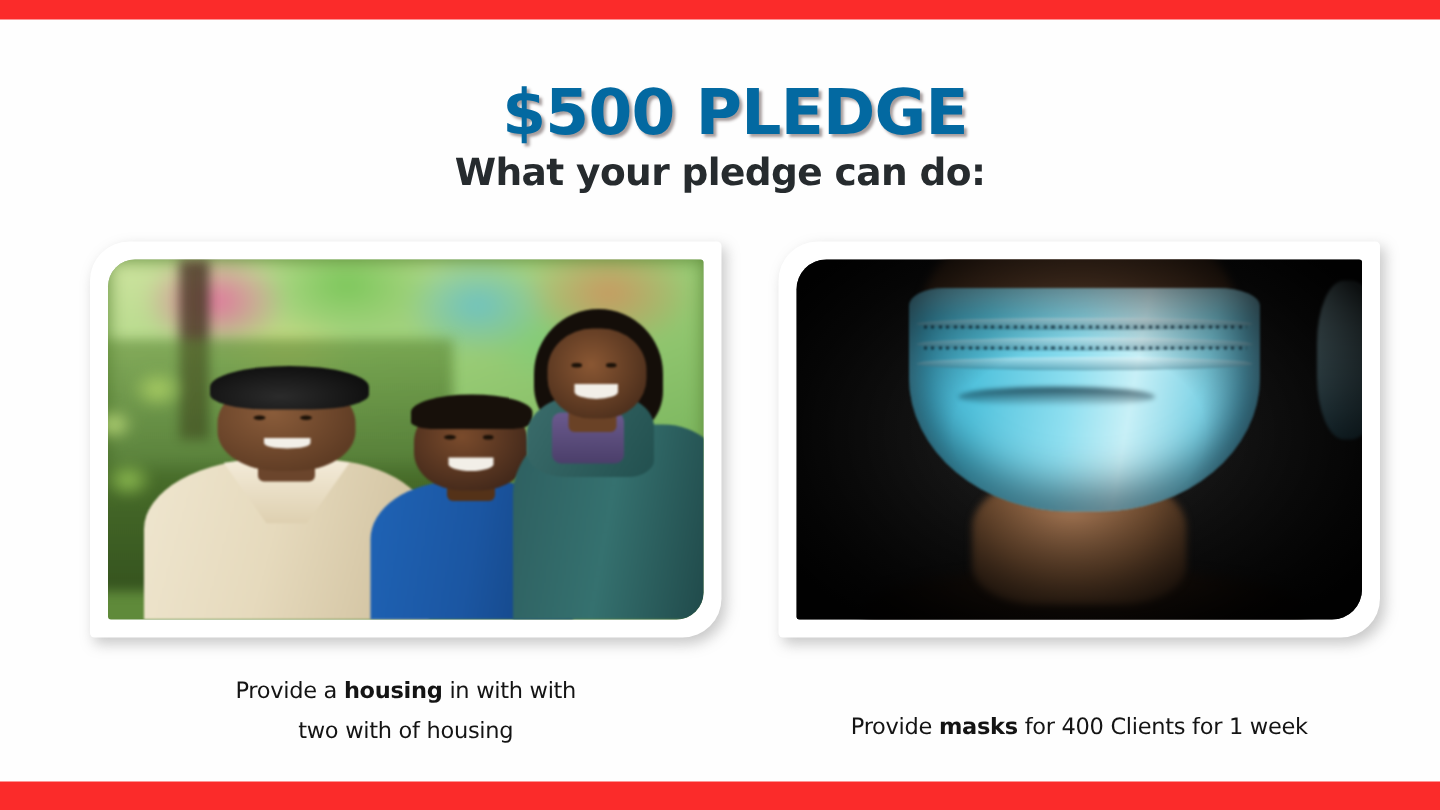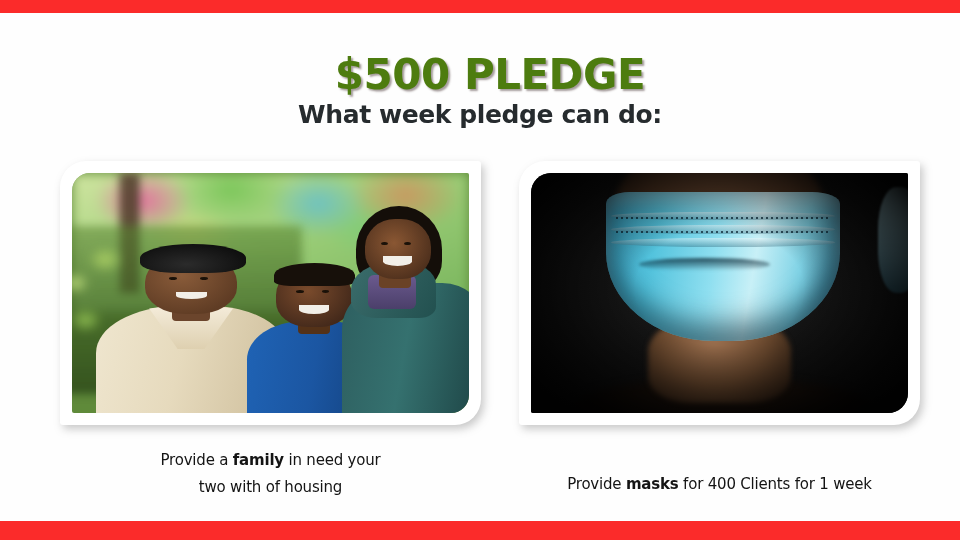--- a/index.html
+++ b/index.html
@@ -43,21 +43,21 @@
     position: absolute;
     top: 52px;
     left: 0;
     width: 960px;
     text-align: center;
   }
   .main-title {
     font-family: "DejaVu Sans", sans-serif;
     font-size: 42px;
     font-weight: bold;
-    color: #4d7c0f;
+    color: #0369a1;
     letter-spacing: -0.5px;
     line-height: 46px;
     text-shadow: 2px 2px 2px rgba(60,40,40,0.45);
     margin: 0;
     white-space: nowrap;
     padding-left: 20px;
   }
   .sub-title {
     font-family: "DejaVu Sans", sans-serif;
     font-size: 25px;
@@ -332,21 +332,21 @@
 </style>
 </head>
 <body>
 
 <div class="slide">
 
   <div class="bar bar-top"></div>
 
   <div class="title-block">
     <div class="main-title">$500 PLEDGE</div>
-    <div class="sub-title">What week pledge can do:</div>
+    <div class="sub-title">What your pledge can do:</div>
   </div>
 
   <div class="frame frame-left">
     <div class="photo ph-family">
       <div class="mural"></div>
       <div class="tree-trunk"></div>
       <div class="foliage"></div>
 
       <div class="person p-mom soft-blur">
         <div class="body"></div>
@@ -380,21 +380,21 @@
         <div class="head">
           <div class="eye" style="left:24%;top:38%;width:11%;height:6%;"></div>
           <div class="eye" style="left:60%;top:38%;width:11%;height:6%;"></div>
           <div class="smile" style="left:28%;top:62%;width:44%;height:16%;"></div>
         </div>
       </div>
     </div>
   </div>
 
   <div class="caption caption-left">
-    <span>Provide a </span><b>family</b><span> in need your</span><br>
+    <span>Provide a </span><b>housing</b><span> in with with</span><br>
     <span>two with of housing</span>
   </div>
 
   <div class="frame frame-right">
     <div class="photo ph-mask">
       <div class="m-shoulder"></div>
       <div class="m-head"></div>
       <div class="m-neck"></div>
       <div class="m-mask">
         <div class="m-pleat p1"></div>

